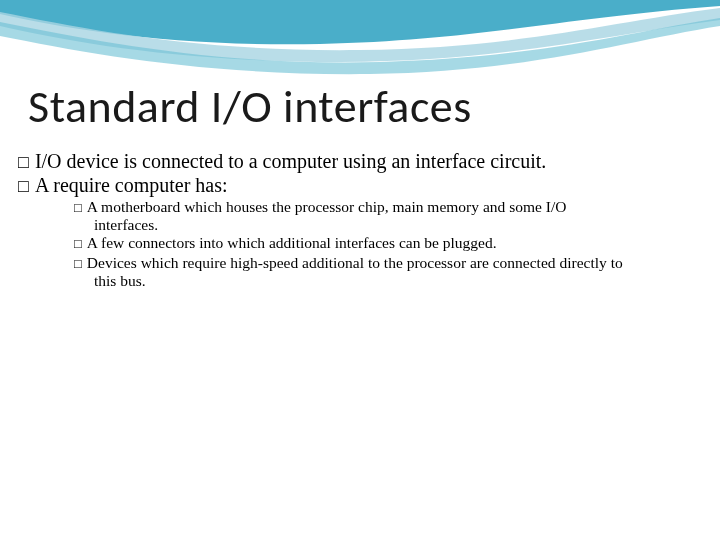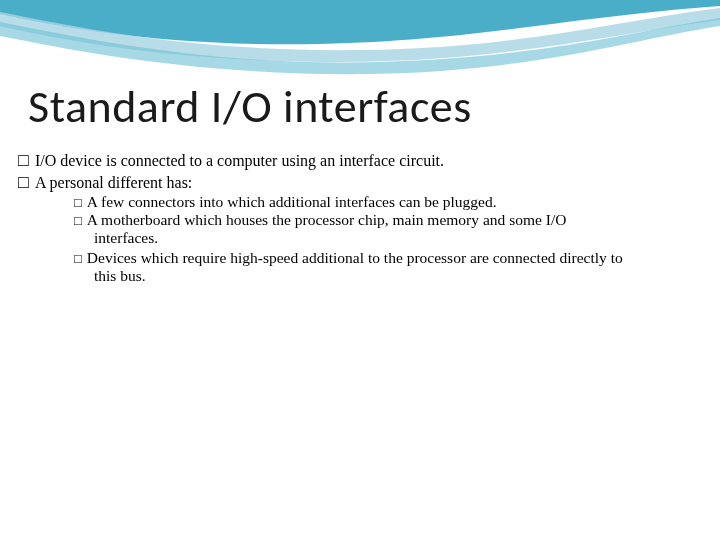--- a/index.html
+++ b/index.html
@@ -34,21 +34,21 @@
     letter-spacing: 0.5px;
   }
   .content {
     position: absolute;
     top: 150px;
     left: 34px;
     right: 30px;
     color: #000;
   }
   .l1 {
-    font-size: 16px;
+    font-size: 20px;
     line-height: 1.15;
     margin-bottom: 1px;
     padding-left: 8px;
     text-indent: -24px;
   }
   .l1::before {
     content: "\25A1";
     font-family: Arial, sans-serif;
     font-size: 18px;
     margin-right: 6px;
@@ -78,20 +78,20 @@
   <svg class="swoosh" viewBox="0 0 720 80" preserveAspectRatio="none">
     <path d="M0,0 L720,0 L720,6 C560,18 480,40 320,44 C180,47 70,30 0,14 Z" fill="#2aa0bf" opacity="0.85"></path>
     <path d="M0,12 C90,30 200,52 360,50 C520,48 610,22 720,8 L720,20 C600,36 500,62 340,62 C180,62 70,42 0,26 Z" fill="#a8d5e2" opacity="0.8"></path>
     <path d="M0,22 C100,42 220,66 380,62 C540,58 640,30 720,18 L720,26 C630,40 530,72 370,74 C210,76 90,54 0,36 Z" fill="#6bbfd4" opacity="0.6"></path>
   </svg>
 
   <h1 class="title">Standard I/O interfaces</h1>
 
   <div class="content">
     <p class="l1">I/O device is connected to a computer using an interface circuit.</p>
-    <p class="l1">A personal different has:</p>
+    <p class="l1">A require computer has:</p>
+    <p class="l2">A motherboard which houses the processor chip, main memory and some I/O interfaces.</p>
     <p class="l2">A few connectors into which additional interfaces can be plugged.</p>
-    <p class="l2">A motherboard which houses the processor chip, main memory and some I/O interfaces.</p>
     <div class="gap"></div>
     <p class="l2">Devices which require high-speed additional to the processor are connected directly to this bus.</p>
   </div>
 
 </div>
 
 </body></html>

